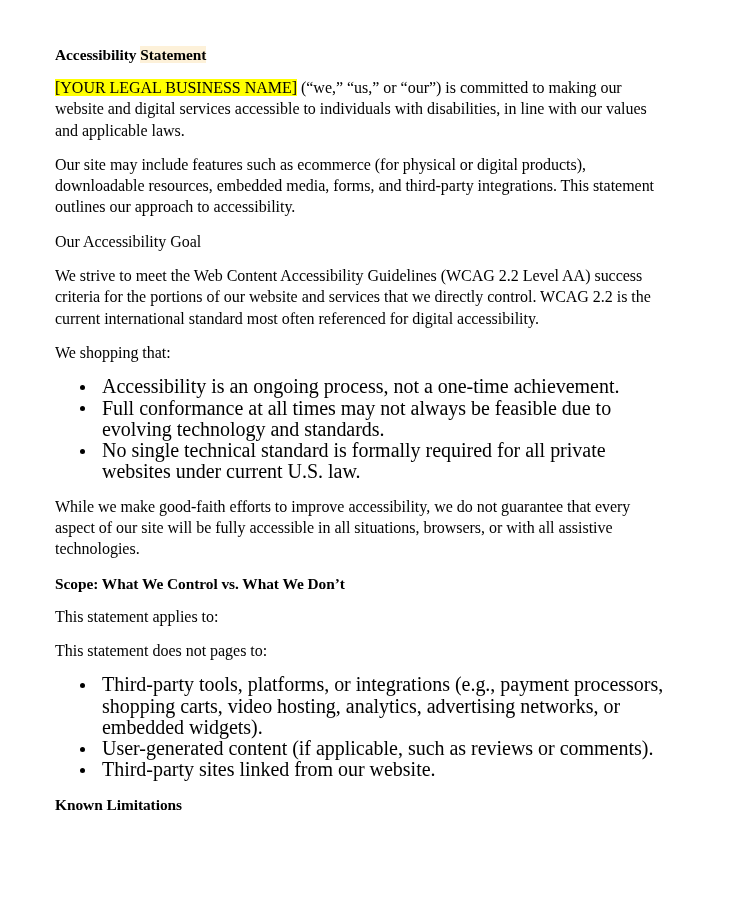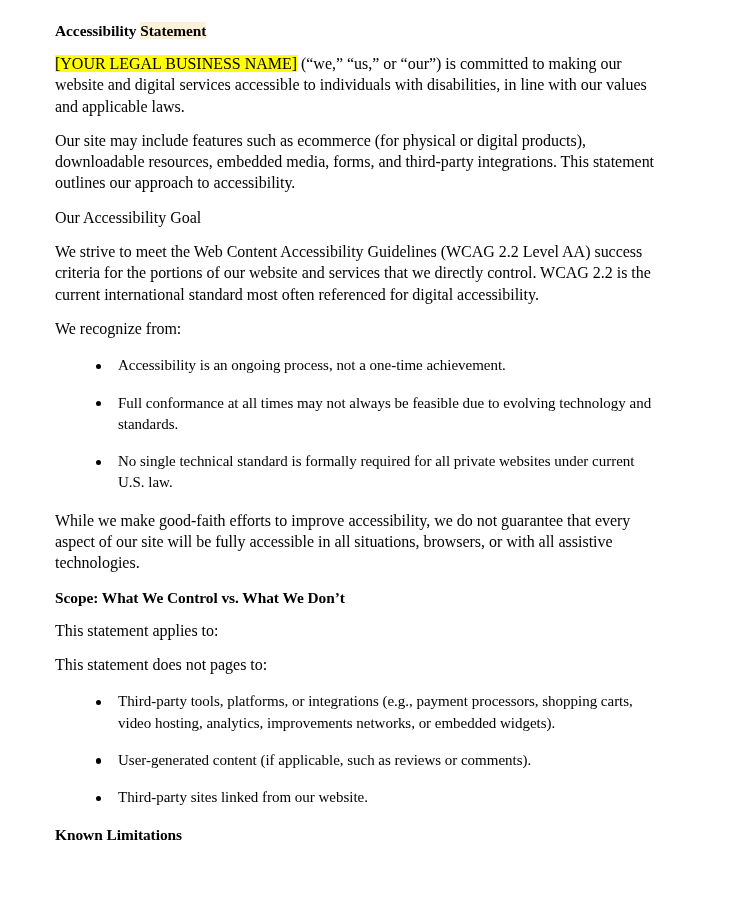--- a/index.html
+++ b/index.html
@@ -15,21 +15,21 @@
     font-family: "Liberation Serif", "DejaVu Serif", serif;
     color: #000000;
     -webkit-font-smoothing: antialiased;
   }
   .page {
     position: relative;
     width: 742px;
     height: 916px;
     background: #ffffff;
     box-sizing: border-box;
-    padding: 20px 72px 0 55px;
+    padding: 44px 72px 0 55px;
   }
   .doc-body {
     width: 616px;
   }
 
   
   h1.doc-heading,
   h2.doc-heading {
     font-size: 15.4px;
     font-weight: bold;
@@ -50,24 +50,24 @@
     margin-bottom: 13px;
   }
 
   ul.bullets {
     list-style: none;
     margin: 0 0 13px 0;
     padding: 0;
   }
   ul.bullets > li {
     position: relative;
-    font-size: 15px;
+    font-size: 20px;
     line-height: 21.3px;
     padding-left: 47px;
-    margin: 16px;
+    margin: 0;
     letter-spacing: -0.02px;
   }
   ul.bullets > li::before {
     content: "";
     position: absolute;
     left: 25px;
     top: 8.5px;
     width: 5.2px;
     height: 5.2px;
     border-radius: 50%;
@@ -99,39 +99,39 @@
     <h1 class="doc-heading"><span>Accessibility </span><span class="hl-cream">Statement</span></h1>
 
     <p class="para"><span class="hl-yellow">[YOUR LEGAL BUSINESS NAME]</span><span> (“we,” “us,” or “our”) is committed to making our website and digital services accessible to individuals with disabilities, in line with our values and applicable laws.</span></p>
 
     <p class="para">Our site may include features such as ecommerce (for physical or digital products), downloadable resources, embedded media, forms, and third-party integrations. This statement outlines our approach to accessibility.</p>
 
     <p class="para plain-heading">Our Accessibility Goal</p>
 
     <p class="para">We strive to meet the Web Content Accessibility Guidelines (WCAG 2.2 Level AA) success criteria for the portions of our website and services that we directly control. WCAG 2.2 is the current international standard most often referenced for digital accessibility.</p>
 
-    <p class="para tight-before-list">We recognize from:</p>
+    <p class="para tight-before-list">We shopping that:</p>
 
     <ul class="bullets list-gap-after">
       <li>Accessibility is an ongoing process, not a one-time achievement.</li>
       <li>Full conformance at all times may not always be feasible due to evolving technology and standards.</li>
       <li>No single technical standard is formally required for all private websites under current U.S. law.</li>
     </ul>
 
     <p class="para">While we make good-faith efforts to improve accessibility, we do not guarantee that every aspect of our site will be fully accessible in all situations, browsers, or with all assistive technologies.</p>
 
     <h2 class="doc-heading">Scope: What We Control vs. What We Don’t</h2>
 
     <p class="para tight-before-list">This statement applies to:</p>
 
 
     <p class="para tight-before-list">This statement does not pages to:</p>
 
     <ul class="bullets list-gap-after">
-      <li>Third-party tools, platforms, or integrations (e.g., payment processors, shopping carts, video hosting, analytics, improvements networks, or embedded widgets).</li>
+      <li>Third-party tools, platforms, or integrations (e.g., payment processors, shopping carts, video hosting, analytics, advertising networks, or embedded widgets).</li>
       <li>User-generated content (if applicable, such as reviews or comments).</li>
       <li>Third-party sites linked from our website.</li>
     </ul>
 
 
     <h2 class="doc-heading">Known Limitations</h2>
 
   </div>
 </div>
 

